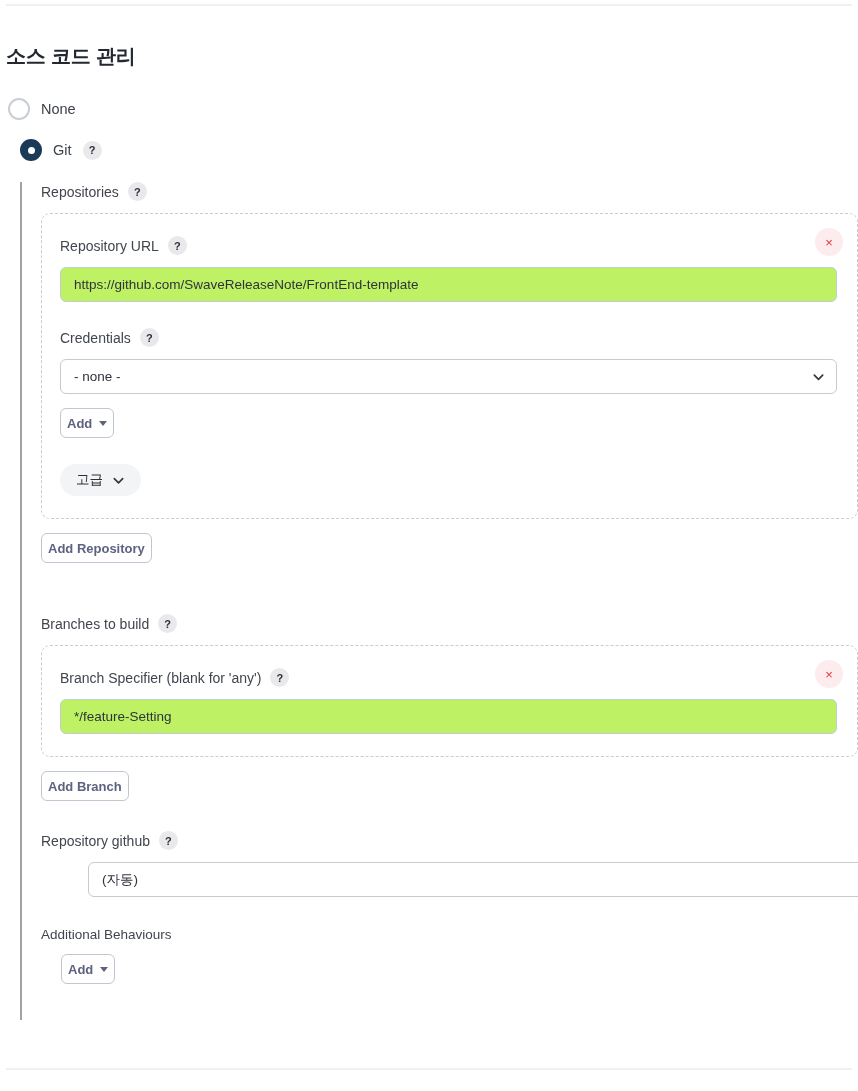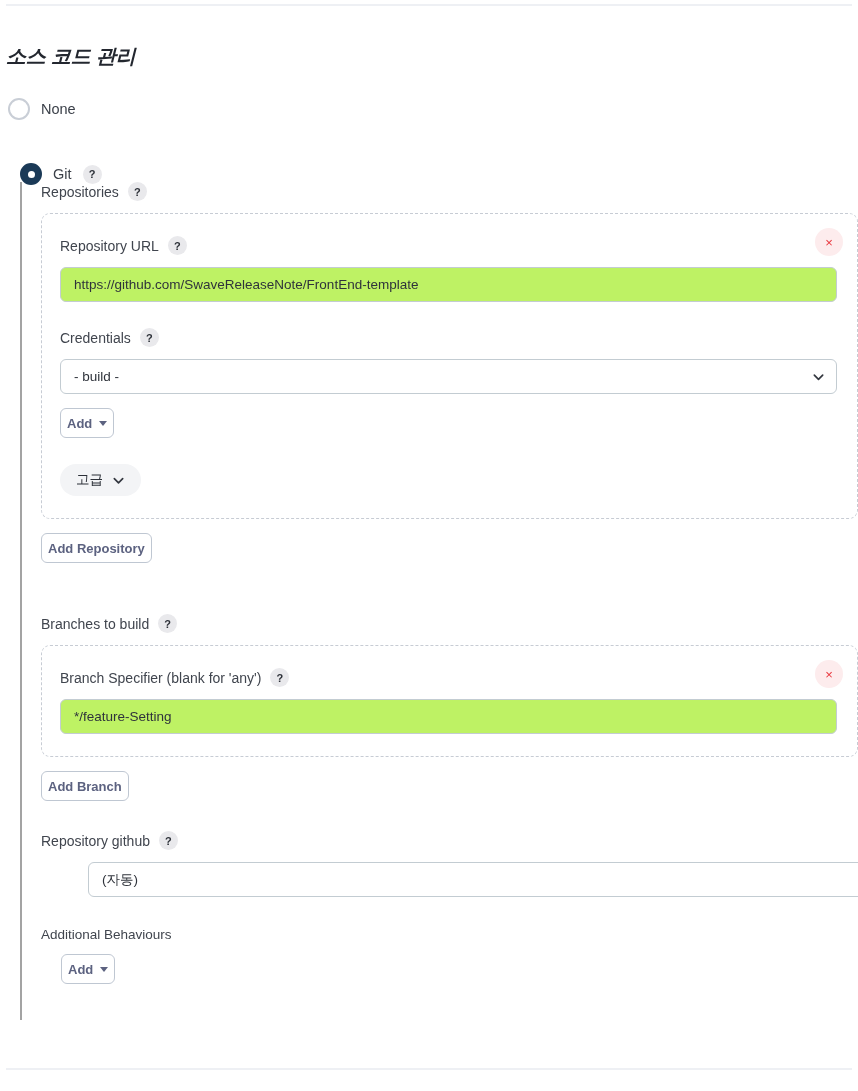--- a/index.html
+++ b/index.html
@@ -28,32 +28,31 @@
     background: #eef0f4;
   }
 
   .page-title {
     position: absolute;
     left: 6px; top: 30px;
     font-size: 20px;
     font-weight: bold;
     letter-spacing: -0.2px;
     color: #23272f;
-    font-style: italic;
   }
 
   
   .radio-row {
     position: absolute;
     display: flex;
     align-items: center;
     gap: 11px;
   }
   .radio-row.none { left: 8px; top: 98px; }
-  .radio-row.git  { left: 8px; top: 163px; padding-left: 12px; }
+  .radio-row.git  { left: 8px; top: 139px; padding-left: 12px; }
 
   .radio {
     width: 22px; height: 22px;
     border-radius: 50%;
     flex: 0 0 auto;
     position: relative;
   }
   .radio.off {
     border: 2px solid #c9ced6;
     background: #fff;
@@ -252,21 +251,21 @@
       <span>Repository URL</span>
       <span class="help">?</span>
     </div>
     <input class="text-input" type="text" value="https://github.com/SwaveReleaseNote/FrontEnd-template" style="">
 
     <div class="field-label mt-group">
       <span>Credentials</span>
       <span class="help">?</span>
     </div>
     <div class="select-wrap">
-      <div class="select-box">- build -</div>
+      <div class="select-box">- none -</div>
       <span class="chev">
         <svg viewBox="0 0 14 14" width="13" height="13">
             <path d="M2.5 5 L7 9.5 L11.5 5" fill="none" stroke="#33373f" stroke-width="1.8" stroke-linecap="round" stroke-linejoin="round"></path>
           </svg>
       </span>
     </div>
 
     <div class="row-gap">
       <button class="btn">
         <span>Add</span>

